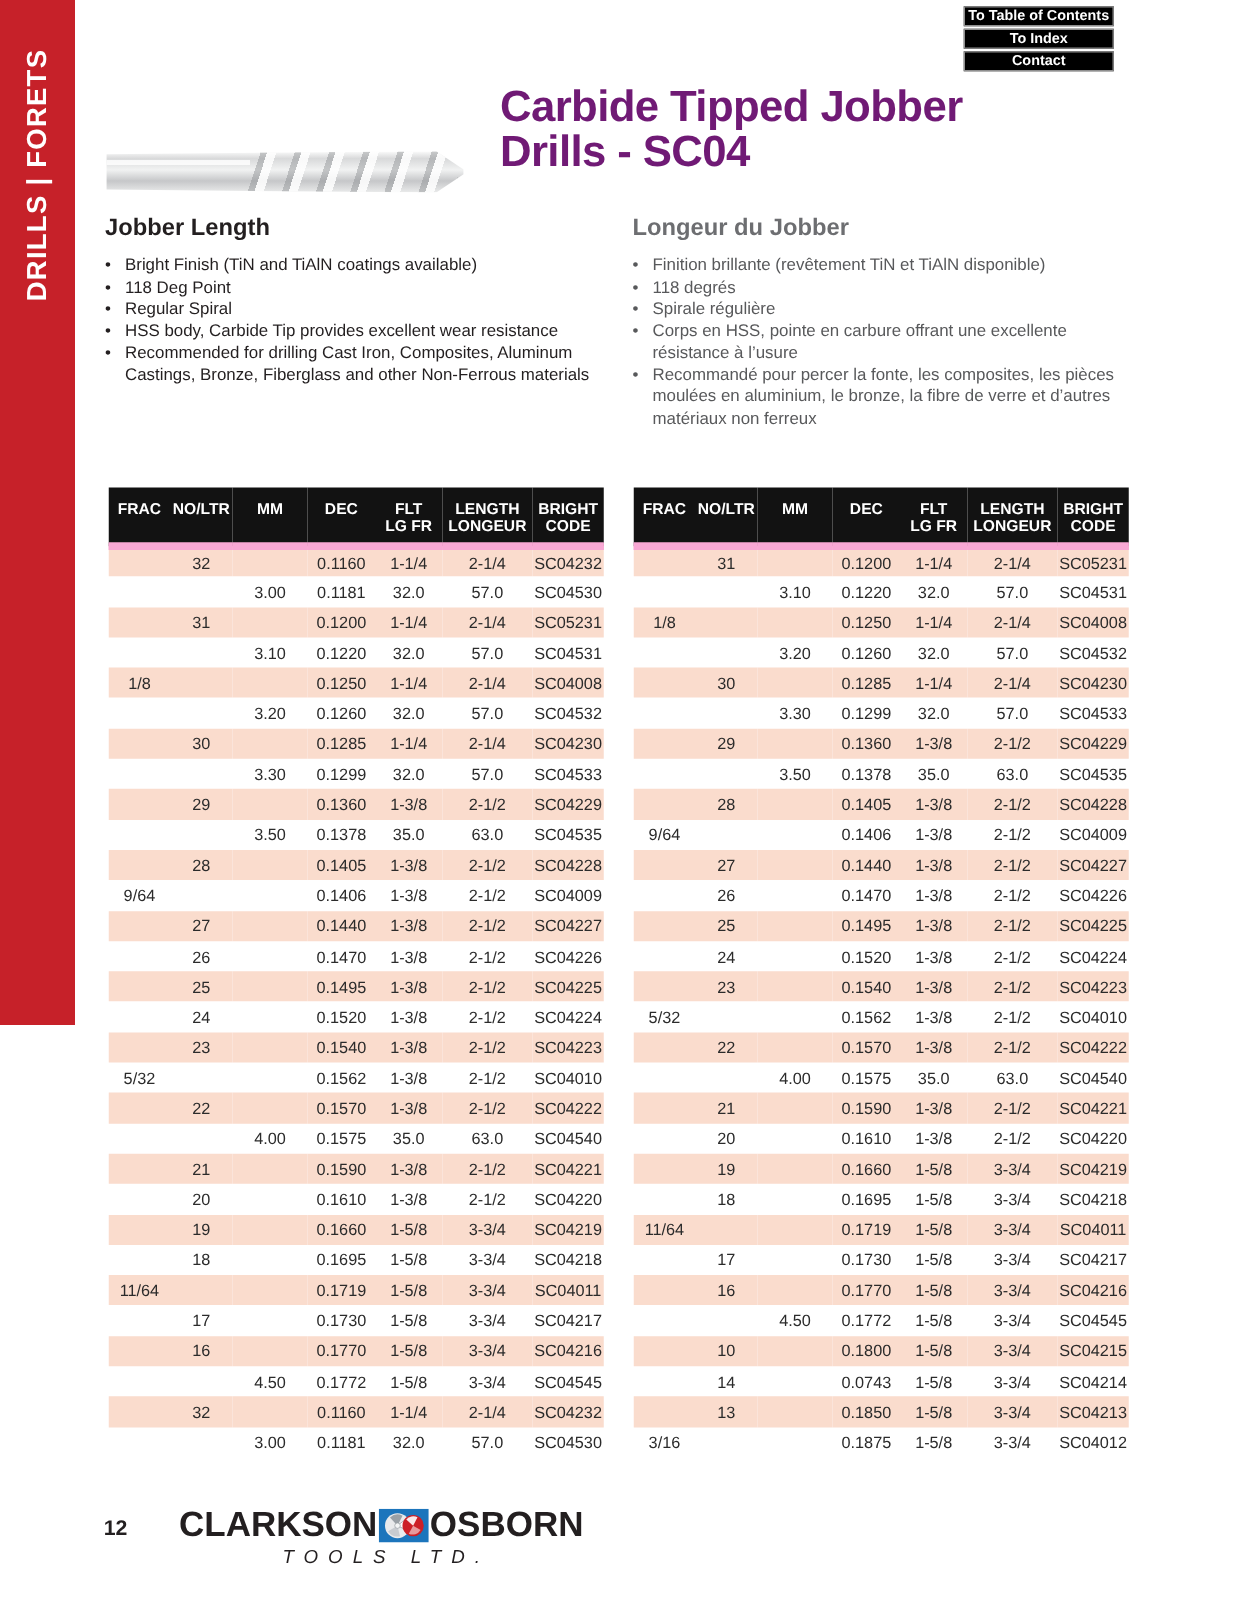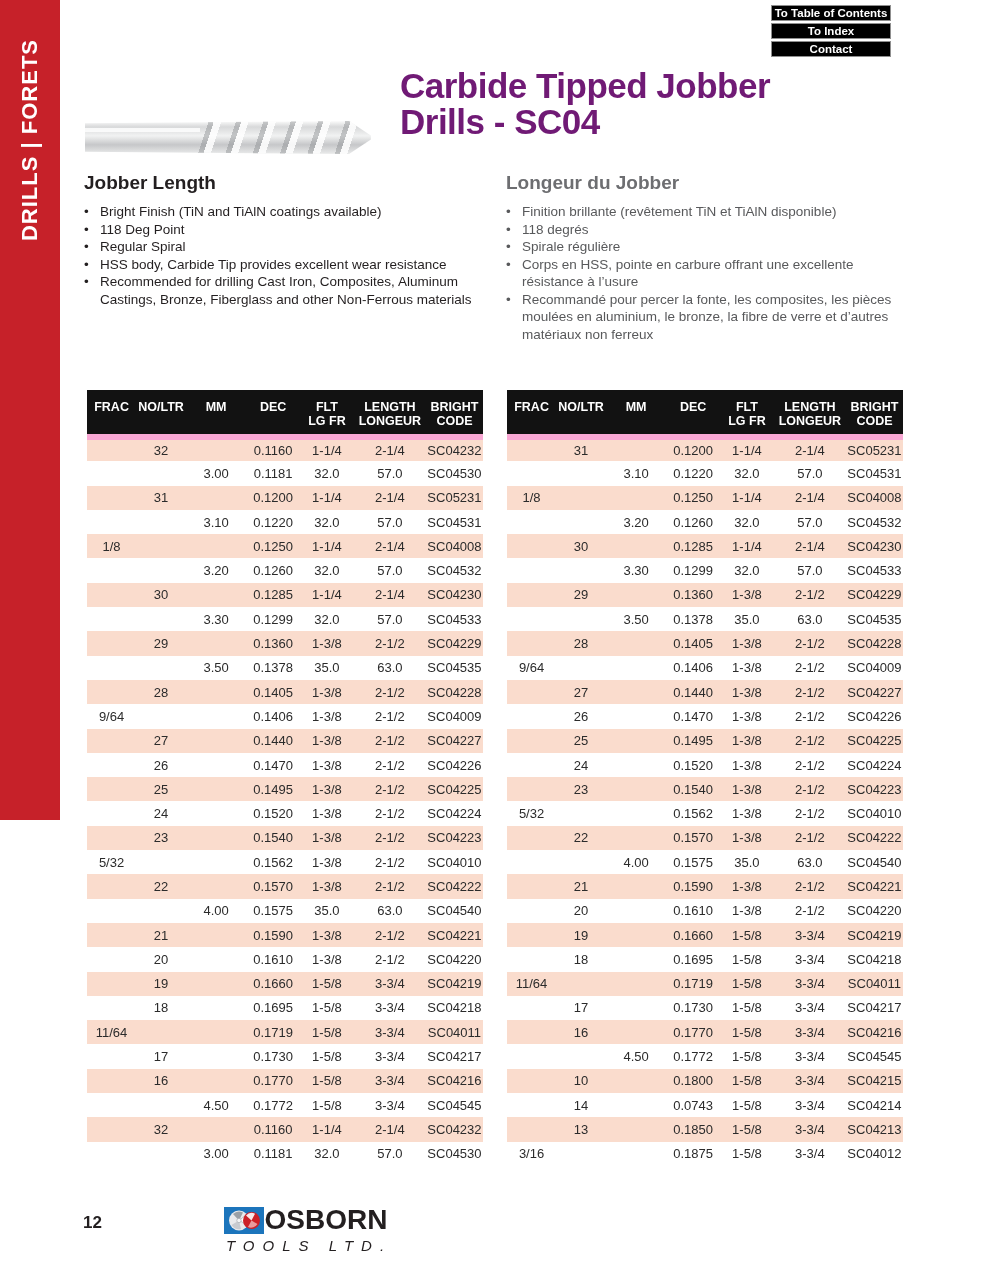--- a/index.html
+++ b/index.html
@@ -752,20 +752,21 @@
           <td>1-5/8</td>
           <td>3-3/4</td>
           <td>SC04012</td>
         </tr>
       </tbody>
   </table>
 
   <div class="page-number">12</div>
   <div class="brand">
     <div class="brand-line">
+      <span class="brand-word">CLARKSON</span>
       <svg class="brand-logo" viewBox="0 0 40 27">
         <rect x="0" y="0" width="40" height="27" fill="#1c75bc"></rect>
         <circle cx="15" cy="13.5" r="10" fill="#e9eaec"></circle>
         <path d="M15 13.5 L9 7 A9 9 0 0 1 19 5.5 Z" fill="#9aa0a6"></path>
         <path d="M15 13.5 L22 8 A9 9 0 0 1 24 18 Z" fill="#ffffff" stroke="#9aa0a6" stroke-width="0.6"></path>
         <path d="M15 13.5 L17 22 A9 9 0 0 1 7.5 18 Z" fill="#c8cbd0"></path>
         <circle cx="15" cy="13.5" r="2.2" fill="#f4f5f6" stroke="#9aa0a6" stroke-width="0.6"></circle>
         <circle cx="27.5" cy="13.5" r="8.5" fill="#cc2027"></circle>
         <path d="M27.5 13.5 L22 8.5 A7.5 7.5 0 0 1 31 6.8 Z" fill="#ffffff" opacity="0.9"></path>
         <path d="M27.5 13.5 L33.5 17 A7.5 7.5 0 0 1 24 20 Z" fill="#ffffff" opacity="0.55"></path>

